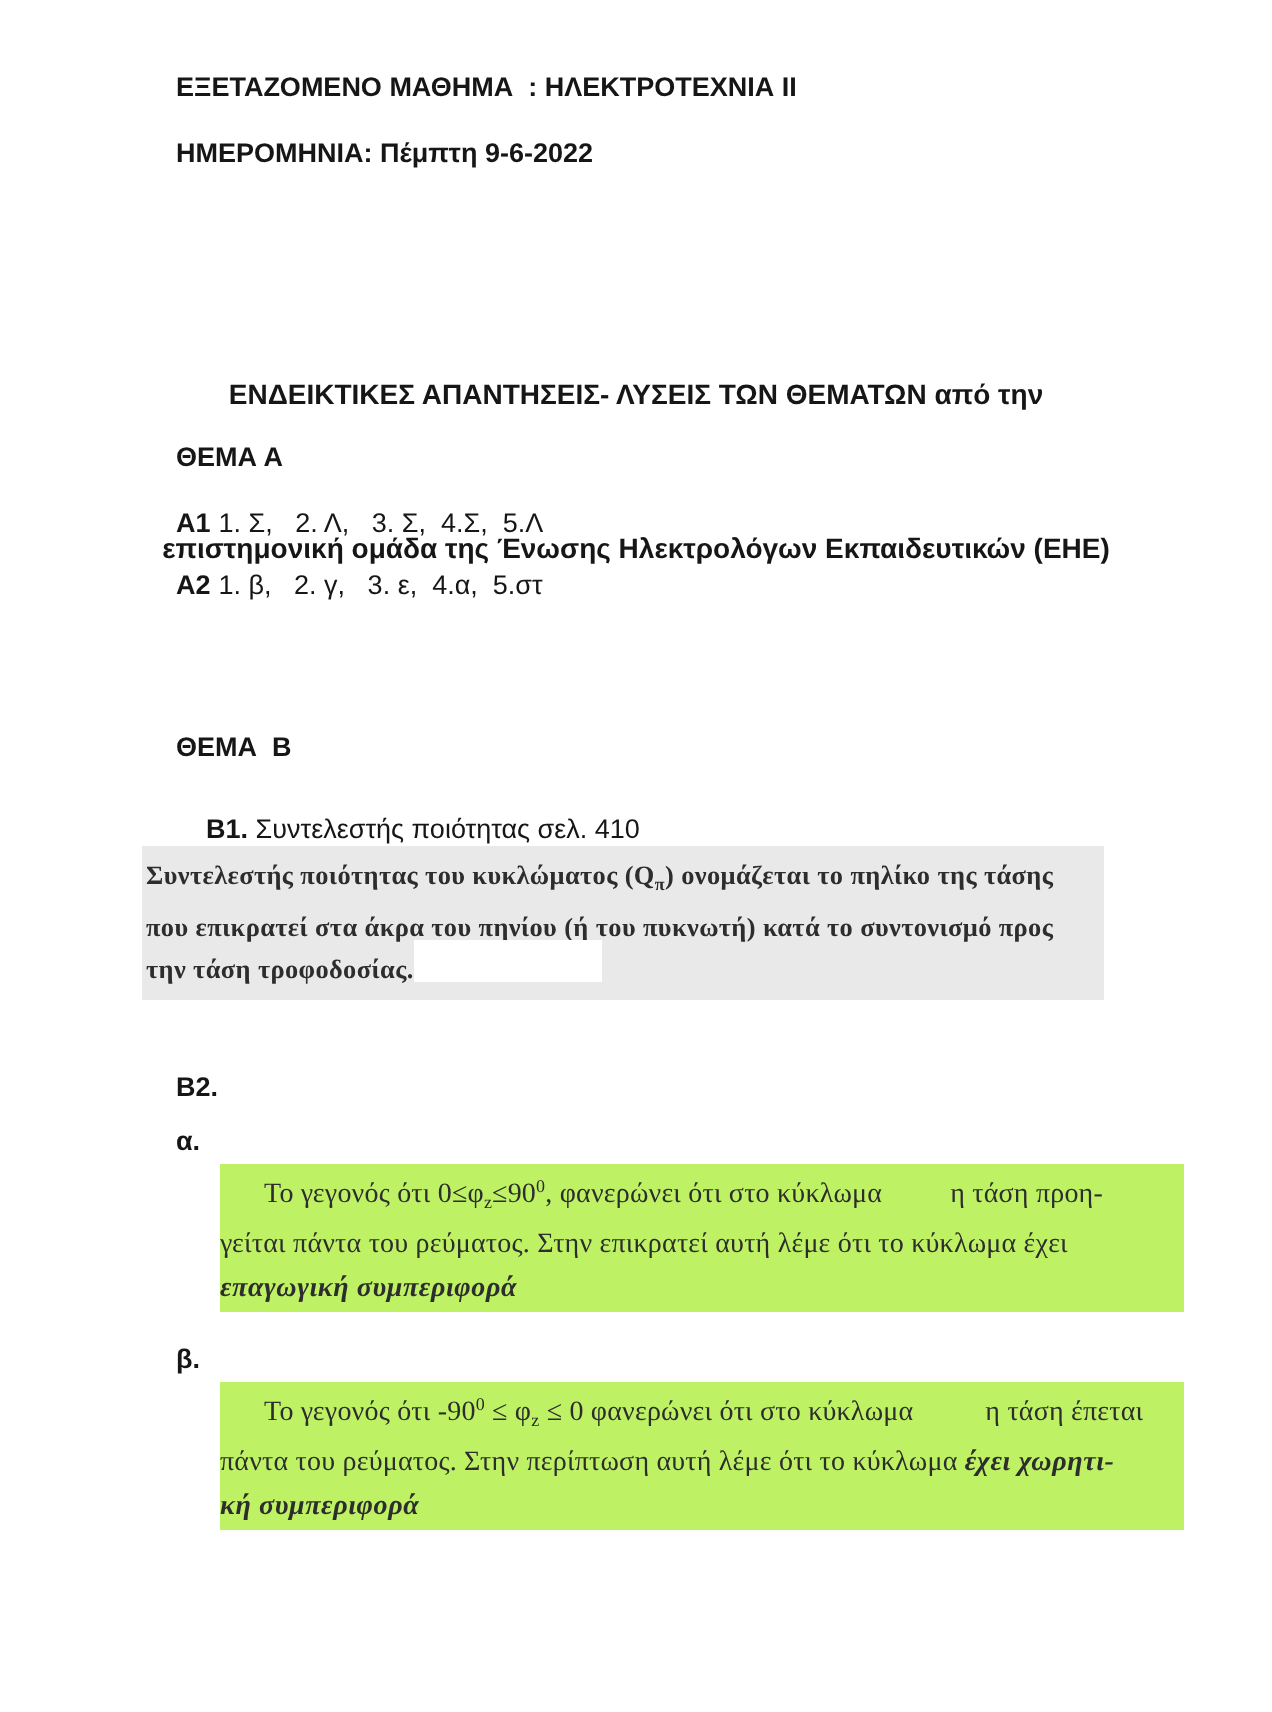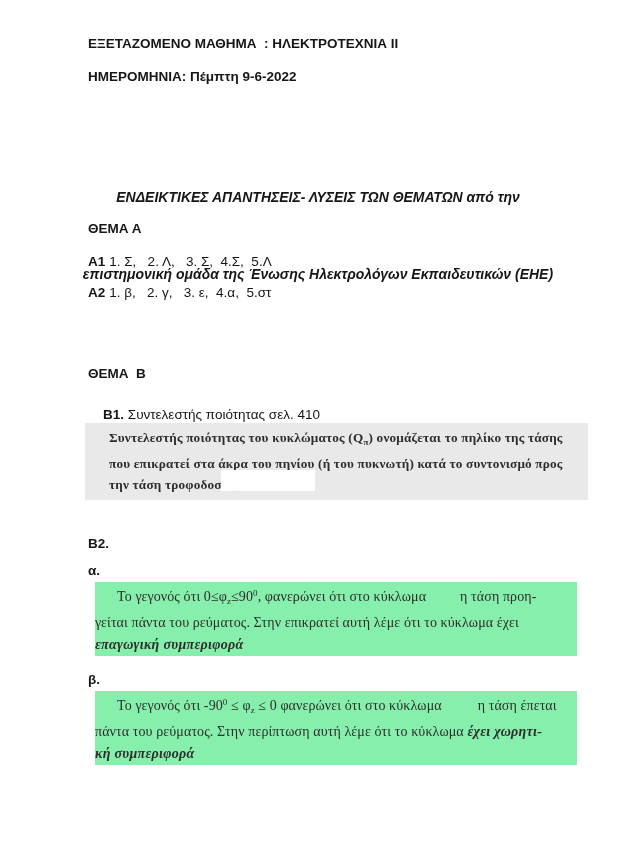--- a/index.html
+++ b/index.html
@@ -11,43 +11,42 @@
     color:#161616;
     overflow:hidden;
   }
   .sans{font-family:"Liberation Sans", sans-serif;font-size:13.5px;color:#161616;white-space:pre-wrap;}
   .bold{font-weight:bold;}
   .abs{position:absolute;}
   .title-block{
     position:absolute;top:134px;left:0;width:636px;
     text-align:center;font-weight:bold;font-size:14px;line-height:25.5px;
     white-space:pre-wrap;
-    font-style:italic;
   }
   .row{position:absolute;display:flex;gap:4px;align-items:baseline;}
   
   .scanfont{
     font-family:"Liberation Serif","DejaVu Serif",serif;
     color:#2d2d2d;
   }
   .scanbox{
-    position:absolute;left:85px;top:423px;width:473px;
+    position:absolute;left:71px;top:423px;width:473px;
     background:#e9e9e9;
-    padding:4px 6px 5px 24px;
+    padding:4px 6px 5px 2px;
     font-weight:bold;font-size:13.2px;line-height:21px;
     letter-spacing:.2px;
   }
   .scanbox .erase{
     position:absolute;left:136px;top:47px;width:94px;height:21px;
     background:#ffffff;display:block;
   }
   .scanpara{
-    position:absolute;left:95px;width:482px;
+    position:absolute;left:110px;width:482px;
     font-size:14px;line-height:22px;
-    background:#86efac;
+    background:#bef264;
     letter-spacing:.1px;
   }
   .scanline{white-space:pre-wrap;}
   .indent{padding-left:22px;}
   .sub{font-size:9px;vertical-align:-3px;}
   .sup{font-size:9px;vertical-align:5px;}
   .gap{display:inline-block;}
   .gap-a{width:34px;}
   .gap-b{width:36px;}
   .scan-bold{font-weight:bold;letter-spacing:.3px;font-style:italic;}

